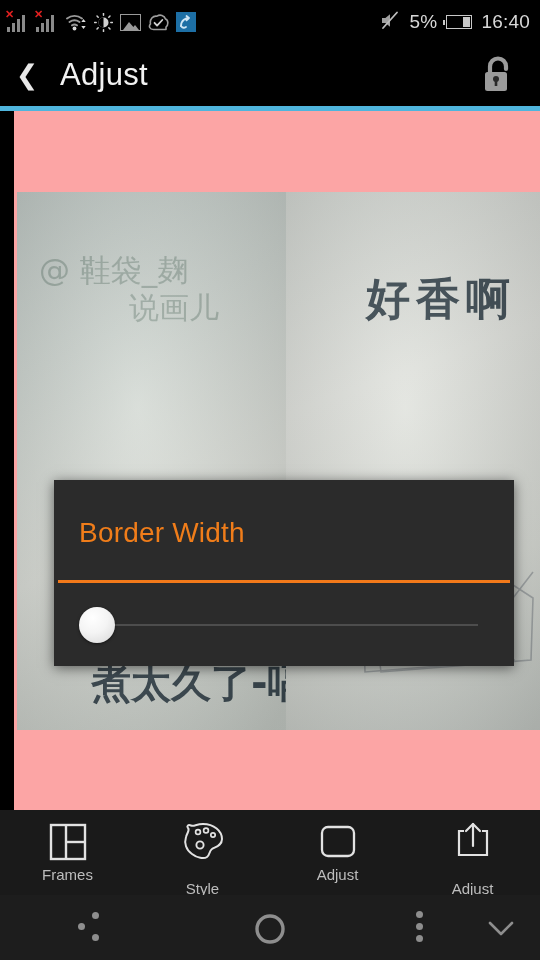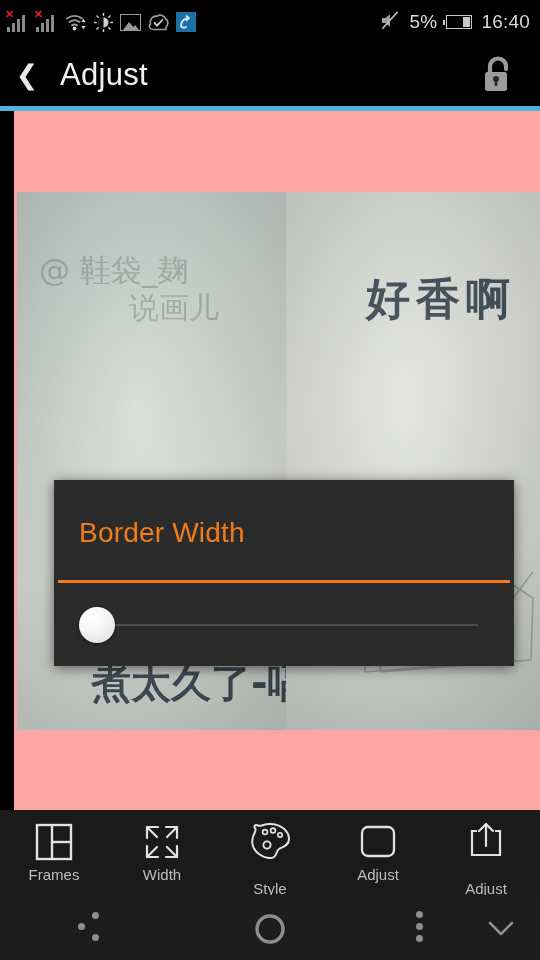--- a/index.html
+++ b/index.html
@@ -272,37 +272,20 @@
       <div class="tool-ico">
         <svg width="40" height="40" viewBox="0 0 40 40">
           <rect x="3" y="3" width="34" height="34" fill="none" stroke="#e2e2e2" stroke-width="2.4"></rect>
           <line x1="18" y1="3" x2="18" y2="37" stroke="#e2e2e2" stroke-width="2.4"></line>
           <line x1="18" y1="20" x2="37" y2="20" stroke="#e2e2e2" stroke-width="2.4"></line>
         </svg>
       </div>
       <div class="tool-lbl">Frames</div>
     </div>
 
-    <div class="tool">
-      <div class="tool-ico">
-        <svg width="40" height="40" viewBox="0 0 40 40">
-          <g stroke="#e2e2e2" stroke-width="2.2" fill="none" stroke-linecap="round" stroke-linejoin="round">
-            <path d="M16 5 L5 5 L5 16"></path>
-              <path d="M5 5 L15 15"></path>
-            <path d="M24 5 L35 5 L35 16"></path>
-              <path d="M35 5 L25 15"></path>
-            <path d="M16 35 L5 35 L5 24"></path>
-              <path d="M5 35 L15 25"></path>
-            <path d="M24 35 L35 35 L35 24"></path>
-              <path d="M35 35 L25 25"></path>
-          </g>
-        </svg>
-      </div>
-      <div class="tool-lbl">Width</div>
-    </div>
 
     <div class="tool low">
       <div class="tool-ico">
         <svg width="44" height="40" viewBox="0 0 44 40">
           <path d="M22 3 C33 3 41 10 41 18 C41 25 34 26 31 28 C28 30 29 34 26 36
                    C23 38 16 37 11 33 C5 29 3 22 5 16 C6.5 11 9 9 7 7 C5.5 5.4 7 3 10 4.5
                    C13 6 15 3 22 3 Z" fill="none" stroke="#e2e2e2" stroke-width="2"></path>
           <circle cx="17" cy="11" r="2.4" fill="none" stroke="#e2e2e2" stroke-width="1.7"></circle>
           <circle cx="25" cy="9.5" r="2.4" fill="none" stroke="#e2e2e2" stroke-width="1.7"></circle>
           <circle cx="32" cy="14" r="2.2" fill="none" stroke="#e2e2e2" stroke-width="1.7"></circle>

